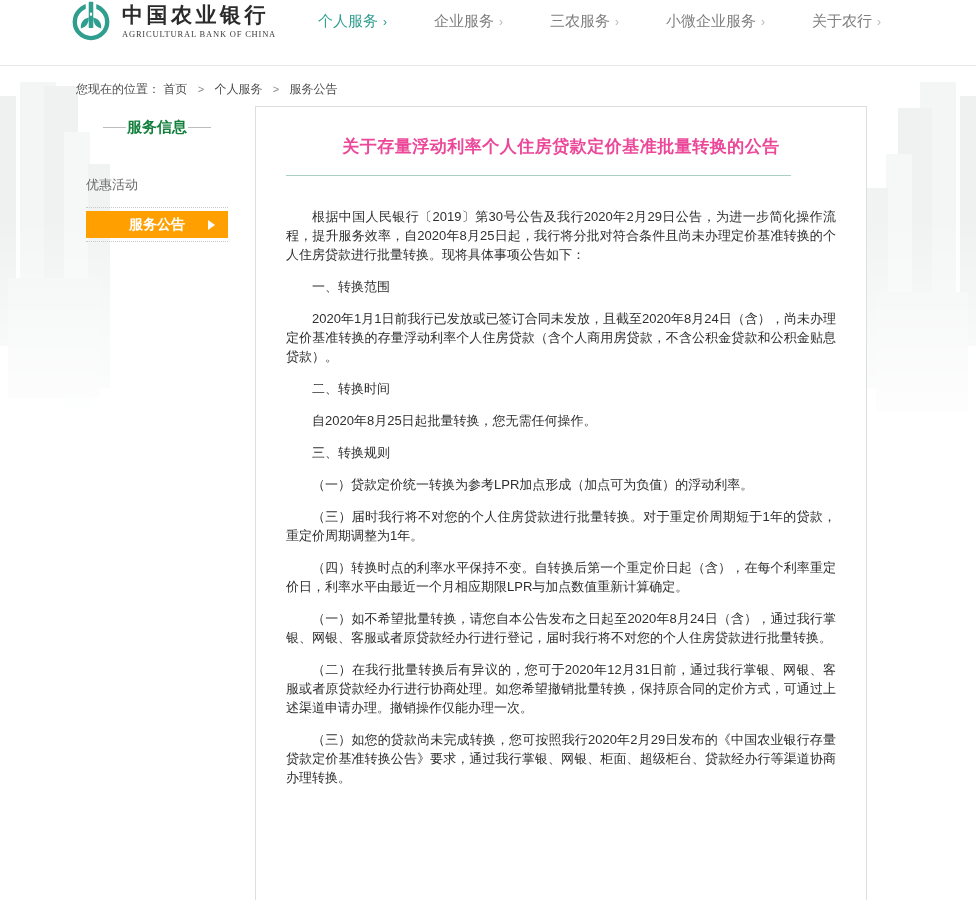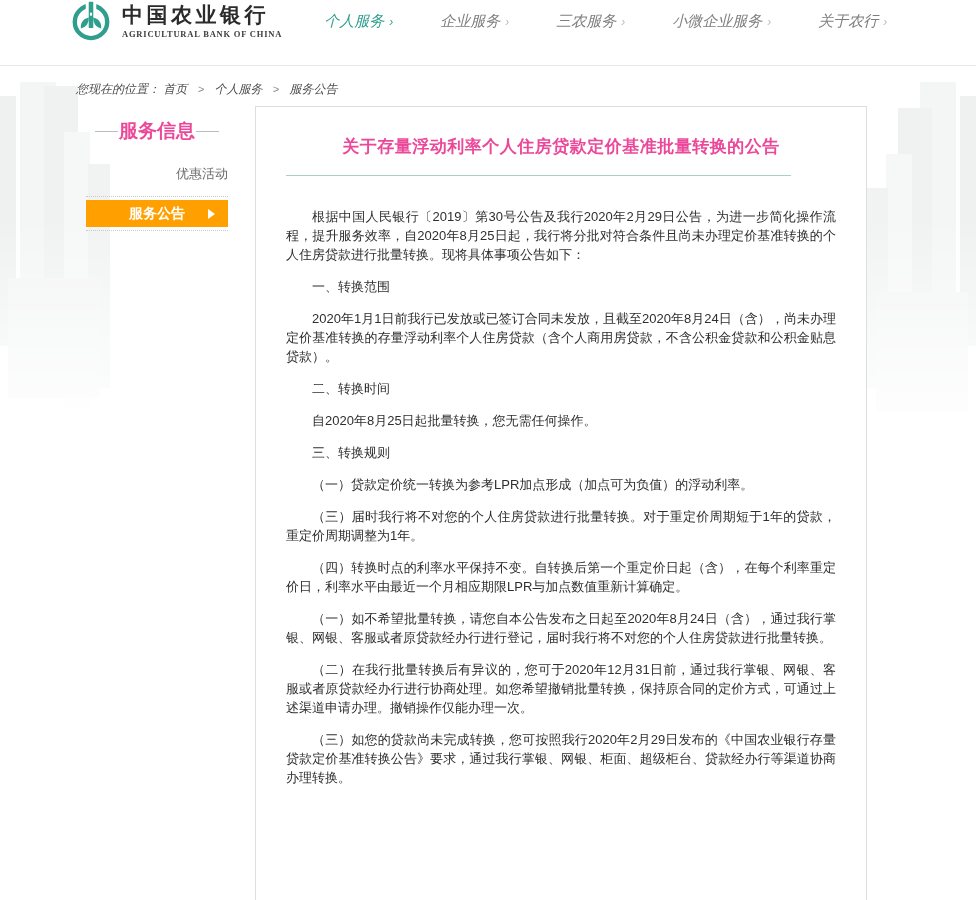--- a/index.html
+++ b/index.html
@@ -8,50 +8,50 @@
   #page { position:relative; width:976px; height:900px; margin:0 auto; background:#fff; overflow:hidden; }
 
   
   .header { position:relative; z-index:3; height:66px; background:#fff;
             border-bottom:1px solid #e7e7e7; display:flex; align-items:flex-start; padding-left:70px; }
   .logo-group { display:flex; align-items:center; cursor:pointer; }
   .logo-icon { width:42px; height:42px; margin-right:10px; flex:0 0 auto; }
   .bank-names { display:flex; flex-direction:column; }
   .bank-cn { font-size:21px; font-weight:700; color:#2b2b2b; letter-spacing:3.5px; line-height:24px;
              font-family:"Liberation Serif","DejaVu Serif",serif; }
-  .bank-en { font-size:8.5px; font-weight:700; color:#3c3c3c; letter-spacing:0.8px; margin-top:2px;
+  .bank-en { font-size:8.5px; font-weight:400; color:#3c3c3c; letter-spacing:0.8px; margin-top:2px;
              font-family:"Liberation Serif","DejaVu Serif",serif; }
   .main-nav { display:flex; margin-left:42px; margin-top:12px; column-gap:47px; }
-  .nav-item { font-size:15px; color:#7f7f7f; cursor:pointer; white-space:nowrap;font-style:italic; }
+  .nav-item { font-size:15px; color:#7f7f7f; cursor:pointer; white-space:nowrap; }
   .nav-item .chev { font-size:12px; color:#b9b9b9; margin-left:5px; }
   .nav-item.active { color:var(--teal); }
   .nav-item.active .chev { color:var(--teal); }
 
   :root { --teal:#2f9e8e; --orange:#ffa000; }
 
   
   .wm { position:absolute; top:68px; z-index:0; pointer-events:none; }
   .wm.left { left:0; }
   .wm.right { right:0; }
   .wm .fade { position:absolute; inset:0; background:linear-gradient(180deg, rgba(255,255,255,0) 35%, #ffffff 88%); }
 
   
-  .breadcrumb { position:relative; z-index:2; padding:15px 0 0 76px; font-size:12px; color:#4d4d4d; height:40px;font-style:italic; }
+  .breadcrumb { position:relative; z-index:2; padding:15px 0 0 76px; font-size:12px; color:#4d4d4d; height:40px; }
   .breadcrumb a { color:#4d4d4d; text-decoration:none; cursor:pointer; }
   .crumb-sep { color:#8a8a8a; margin:0 7px; font-size:11px; }
 
   
   .main { position:relative; z-index:2; display:flex; align-items:flex-start; padding-left:86px; }
 
   
   .sidebar { width:142px; margin-right:27px; flex:0 0 auto; padding-top:12px; }
   .side-title { display:flex; align-items:center; justify-content:center; column-gap:1px;
-                font-size:19px; font-weight:700; color:#ec4899; }
+                font-size:15px; font-weight:700; color:#15803d; }
   .side-title .dash { width:23px; height:1px; background:#bdbdbd; }
-  .side-item-plain { margin-top:17px; height:26px; line-height:26px; text-align:right;
+  .side-item-plain { margin-top:35px; height:26px; line-height:26px; text-align:left;
                      font-size:13px; color:#6b6b6b; cursor:pointer; }
   .side-btn-wrap { margin-top:9px; border-top:1px dotted #c9c9c9; border-bottom:1px dotted #c9c9c9; padding:3px 0; }
   .side-btn { position:relative; height:27px; line-height:27px; background:var(--orange);
               color:#fff; font-size:14px; font-weight:700; text-align:center; cursor:pointer; }
   .side-btn .tri { position:absolute; right:13px; top:50%; margin-top:-5px; width:0; height:0;
                    border-left:7px solid #fff; border-top:5px solid transparent; border-bottom:5px solid transparent; }
 
   
   .card { width:612px; background:#fff; border:1px solid #dedede; padding:28px 30px 40px 30px; min-height:1100px; }
   .article-title { font-size:17px; font-weight:700; color:#ec4899; text-align:center; letter-spacing:0.5px; line-height:24px; }

